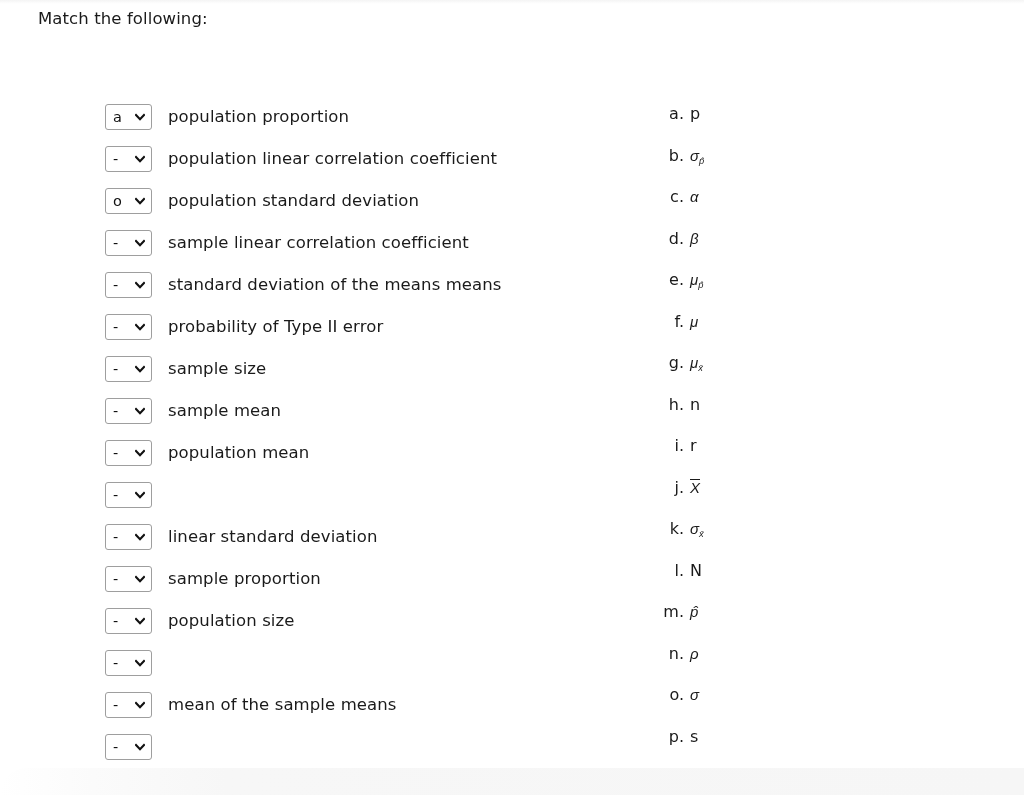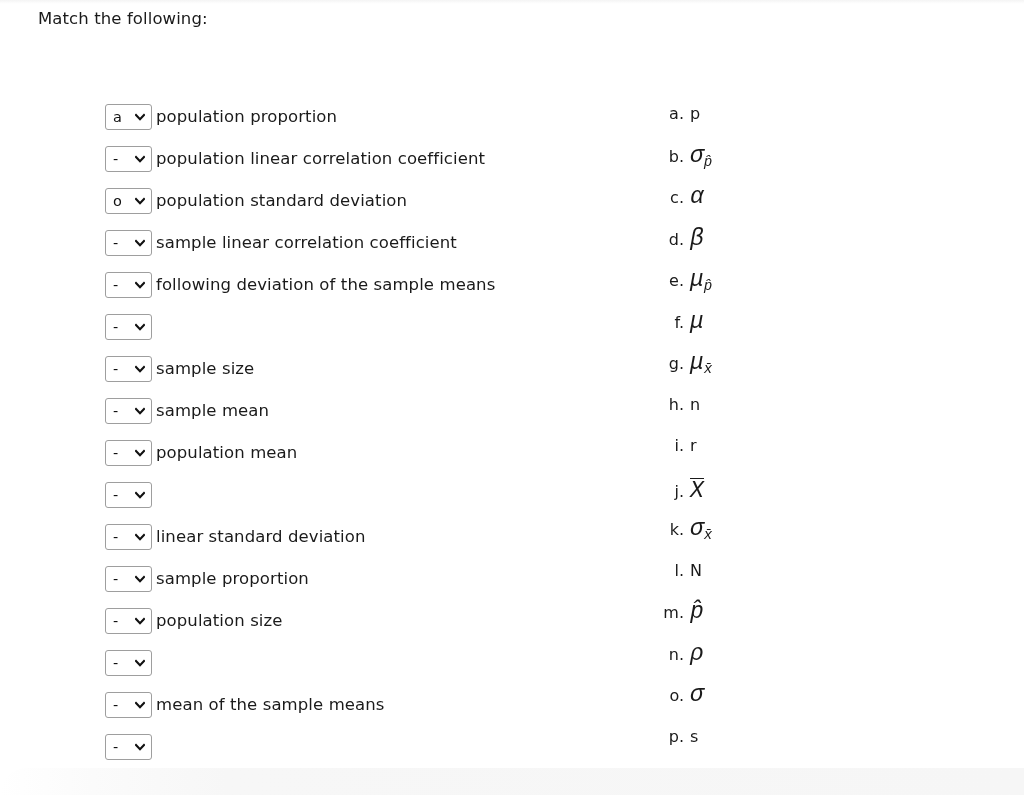--- a/index.html
+++ b/index.html
@@ -92,21 +92,21 @@
     top: 50%;
     width: 10px;
     height: 10px;
     margin-top: -5px;
     display: block;
   }
   .answer-select .chev svg { display: block; }
   .prompt-text {
     font-size: 16.5px;
     line-height: 20px;
-    margin-left: 4px;
+    margin-left: 16px;
     white-space: nowrap;
     letter-spacing: 0.1px;
   }
 
   
   #option-list {
     position: absolute;
     left: 640px;
     top: 104px;
     width: 120px;
@@ -118,22 +118,22 @@
     white-space: nowrap;
   }
   .option-letter {
     flex: 0 0 44px;
     text-align: right;
     font-size: 16px;
     line-height: 20px;
     padding-right: 6px;
   }
   .option-symbol {
-    font-family: Liberation Mono, monospace;
-    font-size: 23px;
+    font-family: Liberation Sans, sans-serif;
+    font-size: 15px;
     line-height: 20px;
     font-style: italic;
     white-space: nowrap;
   }
   
   .option-symbol.roman {
     font-family: "DejaVu Sans", "Liberation Sans", sans-serif;
     font-style: normal;
     font-size: 16px;
   }
@@ -206,31 +206,32 @@
       </div>
       <div class="prompt-row">
         <div class="answer-select">
           <span class="sel-value">-</span>
           <span class="chev">
             <svg viewBox="0 0 10 10" width="10" height="10" aria-hidden="true">
               <path d="M1 3 L5 7.2 L9 3" fill="none" stroke="#111111" stroke-width="2.1" stroke-linecap="square" stroke-linejoin="miter"></path>
             </svg>
           </span>
         </div>
-        <span class="prompt-text">following deviation of the sample means</span>
-      </div>
-      <div class="prompt-row">
-        <div class="answer-select">
-          <span class="sel-value">-</span>
-          <span class="chev">
-            <svg viewBox="0 0 10 10" width="10" height="10" aria-hidden="true">
-              <path d="M1 3 L5 7.2 L9 3" fill="none" stroke="#111111" stroke-width="2.1" stroke-linecap="square" stroke-linejoin="miter"></path>
-            </svg>
-          </span>
-        </div>
+        <span class="prompt-text">standard deviation of the means means</span>
+      </div>
+      <div class="prompt-row">
+        <div class="answer-select">
+          <span class="sel-value">-</span>
+          <span class="chev">
+            <svg viewBox="0 0 10 10" width="10" height="10" aria-hidden="true">
+              <path d="M1 3 L5 7.2 L9 3" fill="none" stroke="#111111" stroke-width="2.1" stroke-linecap="square" stroke-linejoin="miter"></path>
+            </svg>
+          </span>
+        </div>
+        <span class="prompt-text">probability of Type II error</span>
       </div>
       <div class="prompt-row">
         <div class="answer-select">
           <span class="sel-value">-</span>
           <span class="chev">
             <svg viewBox="0 0 10 10" width="10" height="10" aria-hidden="true">
               <path d="M1 3 L5 7.2 L9 3" fill="none" stroke="#111111" stroke-width="2.1" stroke-linecap="square" stroke-linejoin="miter"></path>
             </svg>
           </span>
         </div>

